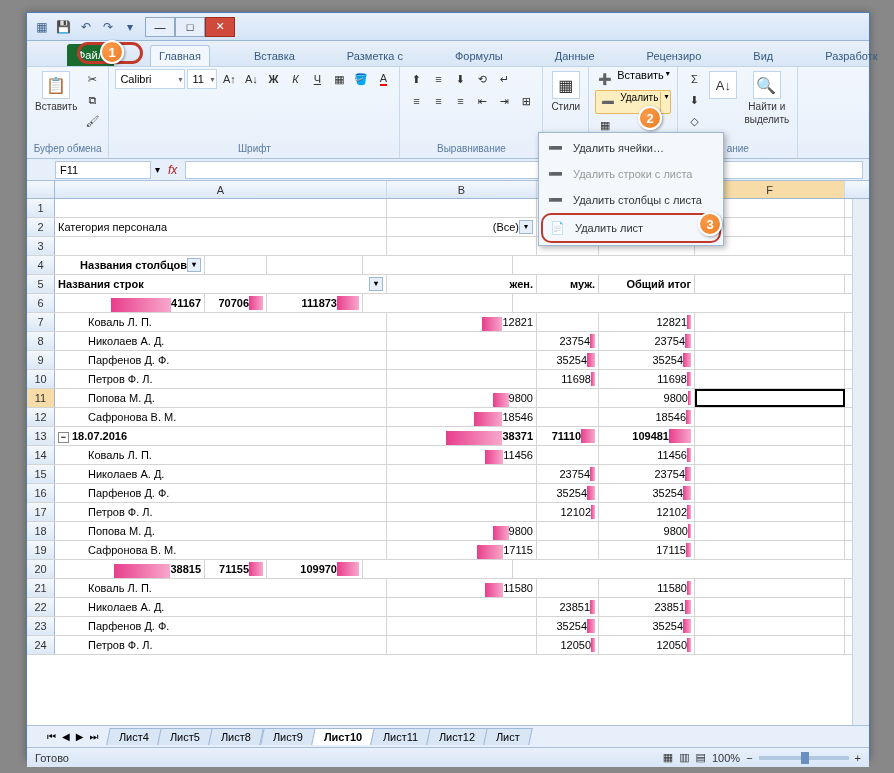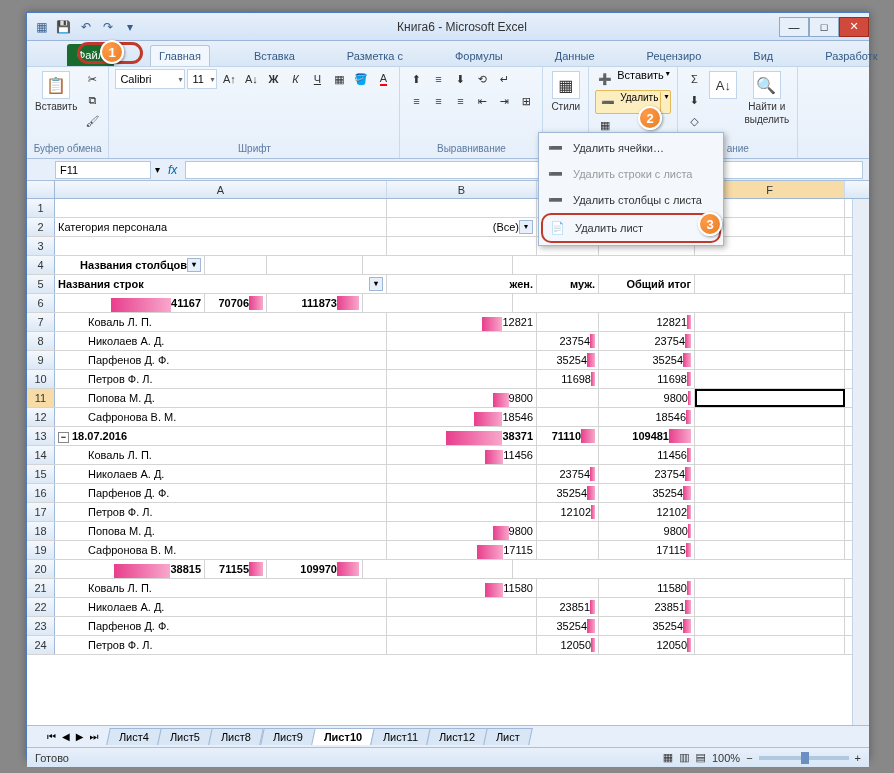--- a/index.html
+++ b/index.html
@@ -24,21 +24,21 @@
 .rgroup-body { flex: 1; display: flex; gap: 3px; align-items: flex-start; }
 .big-btn { display: flex; flex-direction: column; align-items: center; gap: 2px; padding: 2px; font-size: 10px; color: #333; }
 .big-btn .ico { width: 28px; height: 28px; background: #fff; border: 1px solid #c0d4ea; display: flex; align-items: center; justify-content: center; font-size: 16px; }
 .small-btns { display: flex; flex-direction: column; gap: 1px; }
 .small-row { display: flex; gap: 2px; }
 .sbtn { width: 20px; height: 20px; border: 1px solid transparent; display: flex; align-items: center; justify-content: center; font-size: 11px; color: #333; }
 .combo { height: 20px; border: 1px solid #c0d4ea; background: #fff; font-size: 11px; padding: 0 14px 0 4px; display: inline-flex; align-items: center; position: relative; }
 .combo::after { content: '▾'; position: absolute; right: 2px; font-size: 8px; color: #666; }
 .namebox-row { height: 22px; background: #e6effa; border-bottom: 1px solid #a8c0dd; display: flex; align-items: center; }
 .namebox { width: 96px; height: 18px; background: #fff; border: 1px solid #b0c8e0; margin-left: 28px; font-size: 11px; padding: 0 4px; display: flex; align-items: center; }
-.fx-label { padding: 0 8px; font-style: italic; font-size: 12px; color: #0369a1; }
+.fx-label { padding: 0 8px; font-style: italic; font-size: 12px; color: #b91c1c; }
 .formula-bar { flex: 1; height: 18px; background: #fff; border: 1px solid #b0c8e0; margin-right: 6px; }
 .sheet-area { position: relative; height: 544px; overflow: hidden; background: #fff; }
 .col-headers { display: flex; height: 18px; background: linear-gradient(#f4f8fd, #dce8f6); border-bottom: 1px solid #9fb8d5; }
 .rowhdr-spacer { width: 28px; border-right: 1px solid #9fb8d5; background: linear-gradient(#f4f8fd, #dce8f6); }
 .colh { border-right: 1px solid #c8daee; text-align: center; font-size: 11px; color: #333; line-height: 18px; }
 .colA { width: 332px; } .colB { width: 150px; } .colC { width: 62px; } .colD { width: 96px; } .colF { width: 150px; }
 .colh.sel { background: #f7dca8; }
 .rows { }
 .row { display: flex; height: 19px; border-bottom: 1px solid #d4d4d4; }
 .rowh { width: 28px; background: linear-gradient(#f4f8fd, #dce8f6); border-right: 1px solid #9fb8d5; text-align: center; font-size: 11px; color: #333; line-height: 19px; }
@@ -74,21 +74,20 @@
 
 <div class="window">
   <div class="titlebar">
     <div class="qat">
       <span class="qat-icon">▦</span>
       <span class="qat-icon">💾</span>
       <span class="qat-icon">↶</span>
       <span class="qat-icon">↷</span>
       <span class="qat-icon">▾</span>
     </div>
-    <div class="title-text">Книга6 - Microsoft Excel</div>
     <div class="win-controls">
       <div class="win-btn">—</div>
       <div class="win-btn">□</div>
       <div class="win-btn close">✕</div>
     </div>
   </div>
 
   <div class="ribbon-tabs">
     <div class="tab file">Файл</div>
     <div class="tab active">Главная</div>

